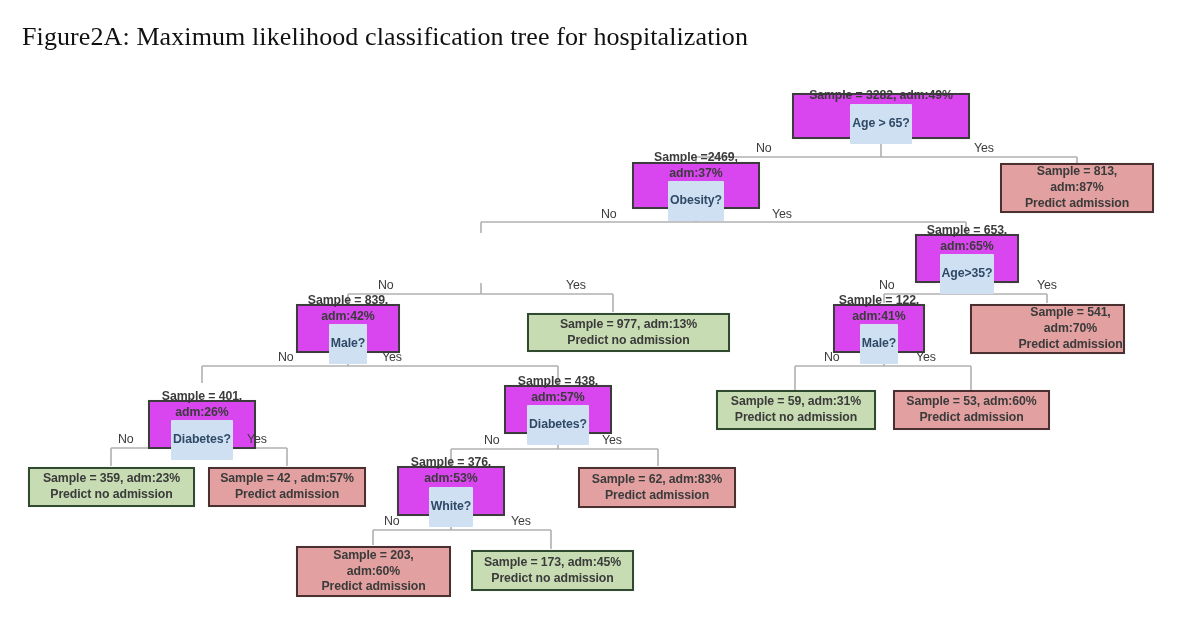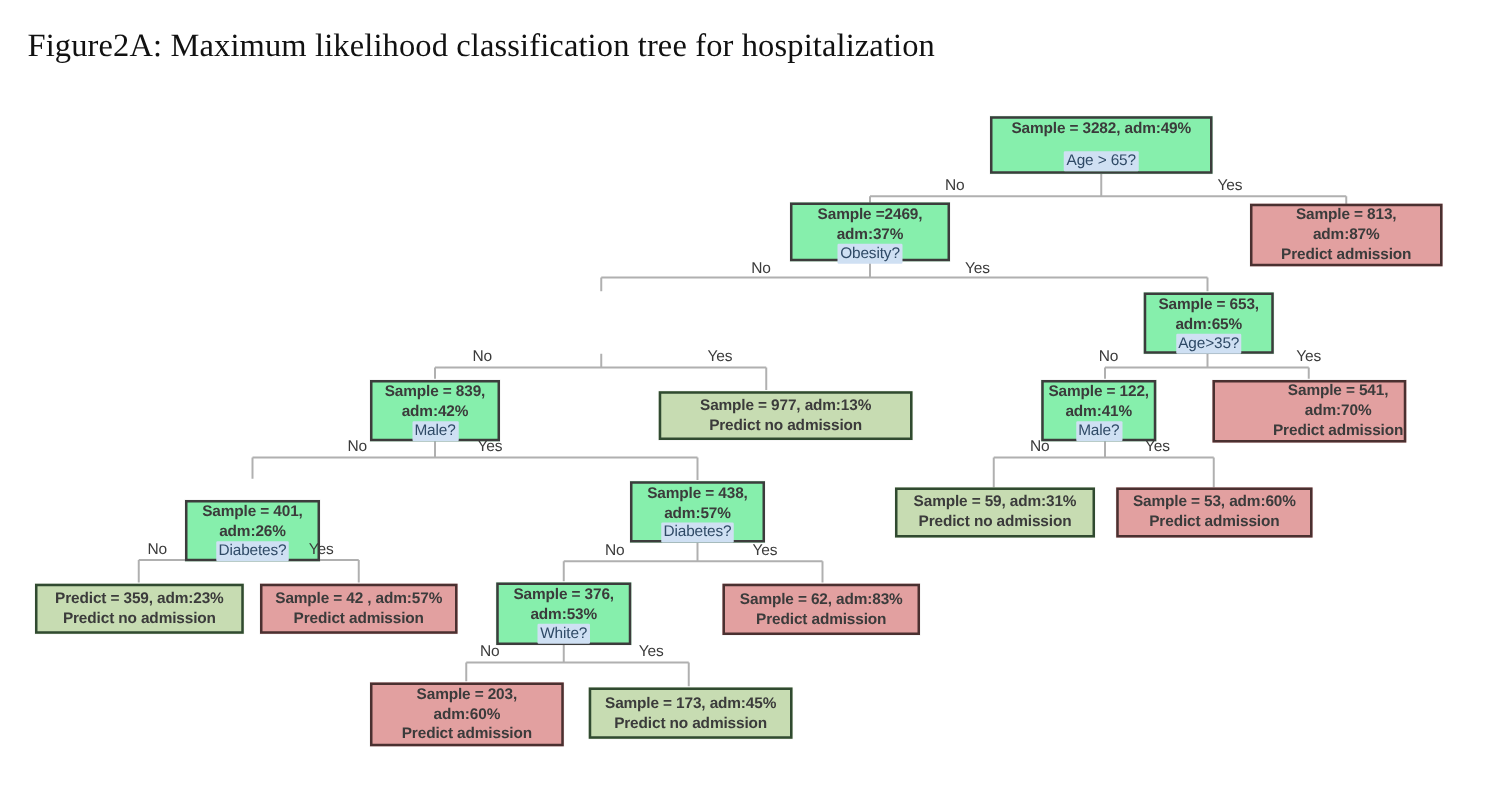--- a/index.html
+++ b/index.html
@@ -46,29 +46,29 @@
     font-size: 12.3px;
     line-height: 1.28;
     font-weight: 600;
     letter-spacing: -0.1px;
     box-shadow: 0 0 0 0.5px rgba(0,0,0,0.05);
   }
   .node .ln { white-space: nowrap; display: block; }
   .node .q {
     color: #2f4a66;
     background: #cfe0f3;
-    padding: 0 2px;
+    padding: 12px 2px;
     border-radius: 1px;
     display: inline-block;
     white-space: nowrap;
-    font-weight: 400;
+    font-weight: 700;
   }
   .node.leaf-pos { background: #e2a0a0; border-color: #4a3030; }
   .node.leaf-neg { background: #c7dcb2; border-color: #304a30; }
-  .node.split    { background: #86efac; border-color: #3c3c3c; justify-content: space-between; }
+  .node.split    { background: #d946ef; border-color: #3c3c3c; }
   .edge-label {
     position: absolute;
     font-size: 12.4px;
     color: #3b3b3b;
     font-weight: 500;
     white-space: nowrap;
     letter-spacing: -0.1px;
   }
 </style>
 </head>
@@ -211,21 +211,21 @@
     <span class="ln">Sample = 53, adm:60%</span>
     <span class="ln">Predict admission</span>
   </div>
 
   <div class="edge-label" style="left:118px; top:432px;">No</div>
   <div class="edge-label" style="left:247px; top:432px;">Yes</div>
   <div class="edge-label" style="left:484px; top:433px;">No</div>
   <div class="edge-label" style="left:602px; top:433px;">Yes</div>
 
   <div class="node leaf-neg" style="left:28px; top:467px; width:167px; height:40px;">
-    <span class="ln">Predict = 359, adm:23%</span>
+    <span class="ln">Sample = 359, adm:23%</span>
     <span class="ln">Predict no admission</span>
   </div>
 
   <div class="node leaf-pos" style="left:208px; top:467px; width:158px; height:40px;">
     <span class="ln">Sample = 42 , adm:57%</span>
     <span class="ln">Predict admission</span>
   </div>
 
   <div class="node split" style="left:397px; top:466px; width:108px; height:50px;">
     <span class="ln">Sample = 376,</span>

